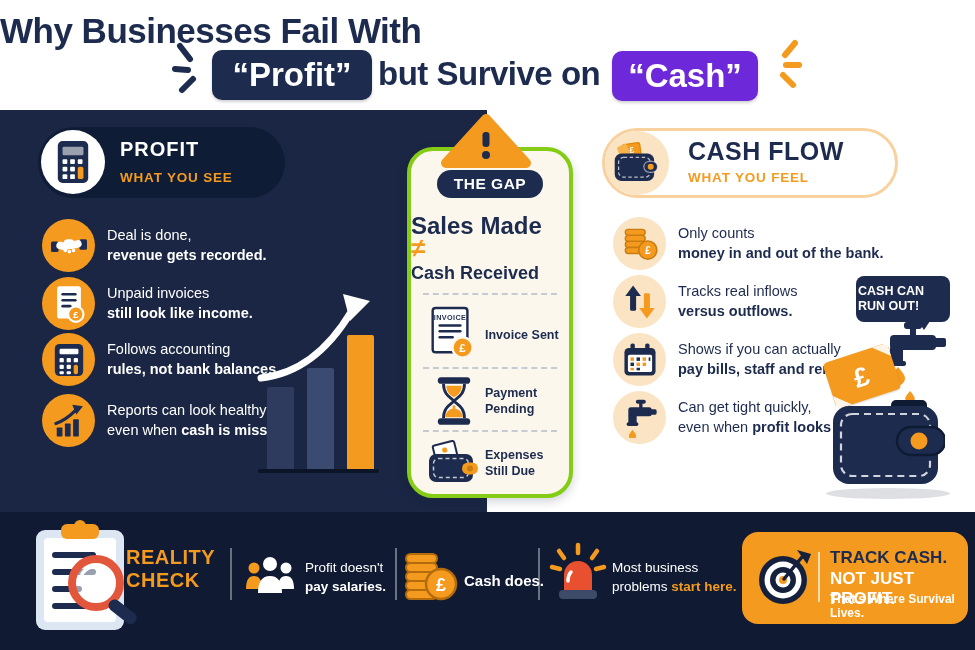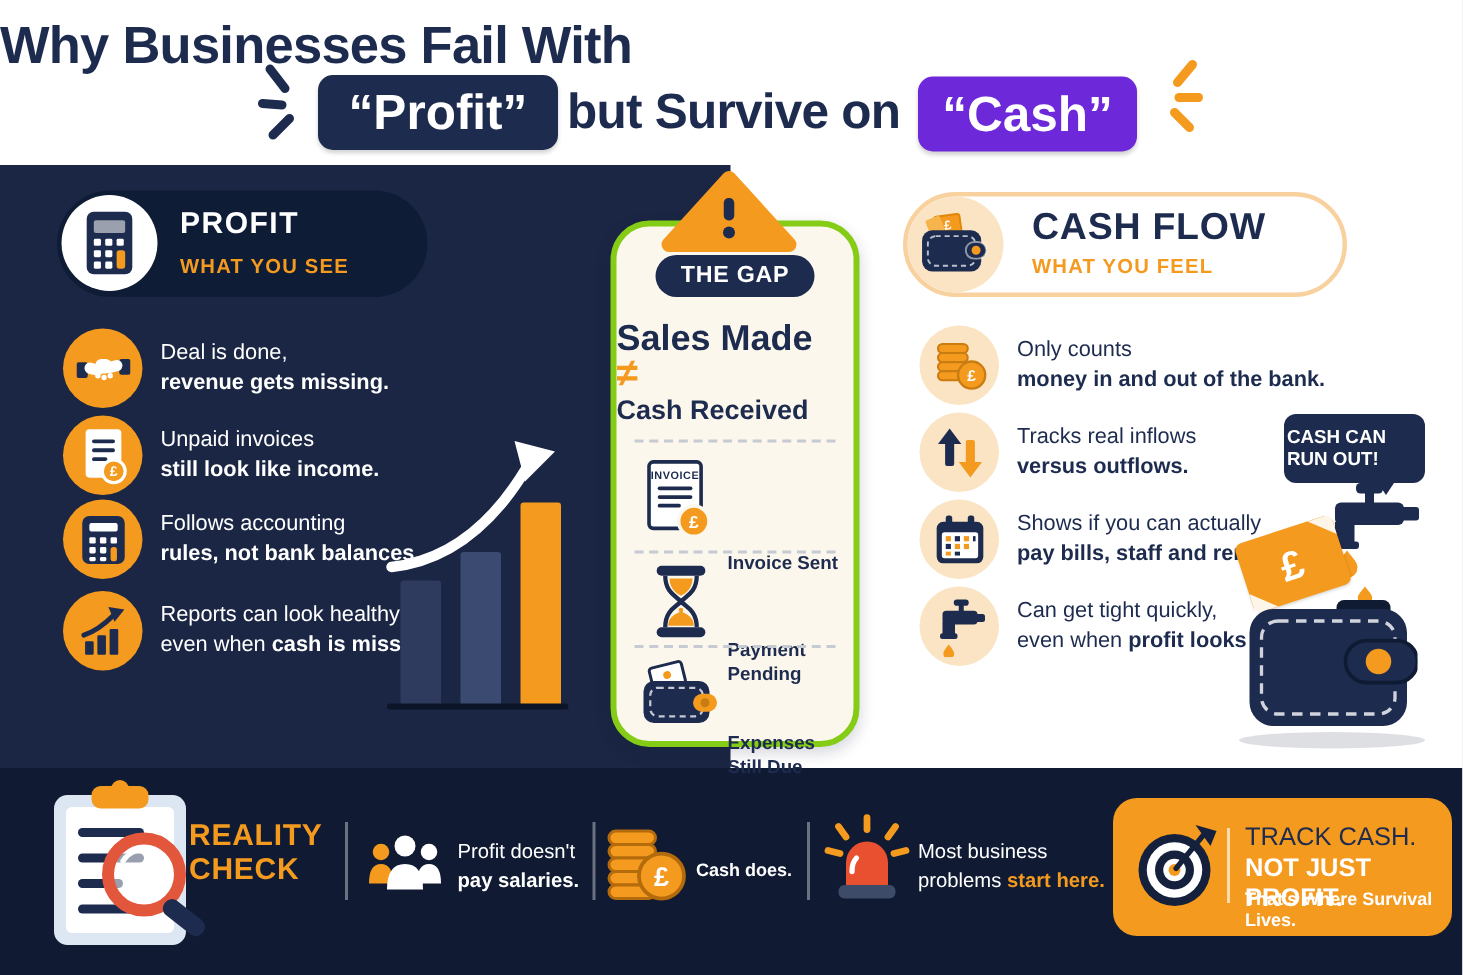--- a/index.html
+++ b/index.html
@@ -13,21 +13,21 @@
   .hdr-title{font-size:35px;font-weight:800;letter-spacing:-0.5px;}
   .badge{border-radius:10px;display:flex;align-items:center;justify-content:center;
          font-size:33px;font-weight:800;box-shadow:0 2px 3px rgba(0,0,0,.18);}
   .panel{background:#1a2643;}
   .pill-dark{background:#0f1c36;border-radius:40px;}
   .pill-light{background:#ffffff;border:3px solid #f8d19e;border-radius:40px;box-sizing:border-box;}
   .icon-circle{border-radius:50%;display:flex;align-items:center;justify-content:center;}
   .row-text{font-size:14.5px;line-height:19.5px;}
   .card{background:#fcf7ec;border:4px solid #84cc16;border-radius:26px;box-shadow:0 4px 10px rgba(20,30,60,.18);}
   .dashed-sep{border-top:2px dashed #c5cad3;height:0;}
-  .gap-label{font-size:12.5px;font-weight:800;line-height:16px;color:#1d2b4f;margin-top:40px;}
+  .gap-label{font-size:12.5px;font-weight:800;line-height:16px;color:#1d2b4f;}
   .bar{position:absolute;border-radius:2px 2px 0 0;}
   .bb-divider{width:2px;background:rgba(255,255,255,.38);}
   .bb-text{font-size:13.5px;line-height:19px;color:#ffffff;}
   b{font-weight:bold;}
 </style>
 </head>
 <body>
 
 <div class="canvas">
 
@@ -90,21 +90,21 @@
         <rect x="24" y="17" width="17" height="10" rx="5" transform="rotate(-14 32 22)"></rect>
         <rect x="17" y="15" width="14" height="13" rx="5"></rect>
         <circle cx="19" cy="30" r="2.4"></circle>
           <circle cx="24.5" cy="31.5" r="2.4"></circle>
           <circle cx="30" cy="30" r="2.4"></circle>
       </g>
     </svg>
   </div>
   <div class="abs row-text white-t" style="left:107px;top:226px;width:200px;">
     <span>Deal is done,</span><br>
-    <span></span><b>revenue gets missing.</b>
+    <span></span><b>revenue gets recorded.</b>
   </div>
 
   <div class="abs icon-circle" style="left:42px;top:277px;width:53px;height:53px;background:#f49a1f;">
     <svg width="34" height="40" viewBox="0 0 40 46">
       <rect x="6" y="2" width="28" height="38" rx="3" fill="#ffffff"></rect>
       <g fill="#1d2b4f">
         <rect x="11" y="10" width="18" height="3" rx="1.5"></rect>
         <rect x="11" y="17" width="18" height="3" rx="1.5"></rect>
         <rect x="11" y="24" width="12" height="3" rx="1.5"></rect>
       </g>
@@ -405,21 +405,21 @@
     <g fill="#f49a1f" stroke="#b36b0b" stroke-width="2">
       <rect x="2" y="8" width="31" height="9" rx="4.5"></rect>
       <rect x="2" y="17" width="31" height="9" rx="4.5"></rect>
       <rect x="2" y="26" width="31" height="9" rx="4.5"></rect>
       <rect x="2" y="35" width="31" height="9" rx="4.5"></rect>
       <rect x="2" y="44" width="31" height="9" rx="4.5"></rect>
     </g>
     <circle cx="37" cy="38" r="15" fill="#f49a1f" stroke="#b36b0b" stroke-width="2.5"></circle>
     <text x="37" y="44.5" text-anchor="middle" font-size="18" font-weight="bold" fill="#ffffff">£</text>
   </svg>
-  <div class="abs bb-text" style="left:464px;top:571px;font-weight:bold;font-size:12px;">Cash does.</div>
+  <div class="abs bb-text" style="left:464px;top:571px;font-weight:bold;font-size:15px;">Cash does.</div>
 
   <div class="abs bb-divider" style="left:538px;top:548px;height:52px;"></div>
 
   <svg class="abs" style="left:548px;top:542px;" width="60" height="62" viewBox="0 0 60 62">
     <g stroke="#f49a1f" stroke-width="4.5" stroke-linecap="round">
       <line x1="30" y1="3" x2="30" y2="11"></line>
       <line x1="11" y1="9" x2="16" y2="16"></line>
       <line x1="49" y1="9" x2="44" y2="16"></line>
       <line x1="4" y1="25" x2="12" y2="27"></line>
       <line x1="56" y1="25" x2="48" y2="27"></line>
@@ -437,18 +437,18 @@
     <svg class="abs" style="left:13px;top:16px;" width="58" height="60" viewBox="0 0 58 60">
       <circle cx="28" cy="32" r="24" fill="#15213c"></circle>
       <circle cx="28" cy="32" r="18.5" fill="#ffffff"></circle>
       <circle cx="28" cy="32" r="13" fill="#15213c"></circle>
       <circle cx="28" cy="32" r="7.5" fill="#ffffff"></circle>
       <circle cx="28" cy="32" r="4" fill="#f49a1f"></circle>
       <line x1="47" y1="9" x2="29" y2="31" stroke="#15213c" stroke-width="3.5" stroke-linecap="round"></line>
       <polygon points="42,2 56,6 52,16" fill="#15213c"></polygon>
     </svg>
     <div class="abs" style="left:76px;top:20px;width:2px;height:50px;background:rgba(255,255,255,.65);"></div>
-    <div class="abs navy" style="left:88px;top:16px;font-size:17px;font-weight:400;">TRACK CASH.</div>
+    <div class="abs navy" style="left:88px;top:16px;font-size:17px;font-weight:700;">TRACK CASH.</div>
     <div class="abs white-t" style="left:88px;top:37px;font-size:17px;font-weight:800;">NOT JUST PROFIT.</div>
     <div class="abs white-t" style="left:88px;top:60px;font-size:12px;font-weight:700;">That's Where Survival Lives.</div>
   </div>
 
 </div>
 
 </body></html>

